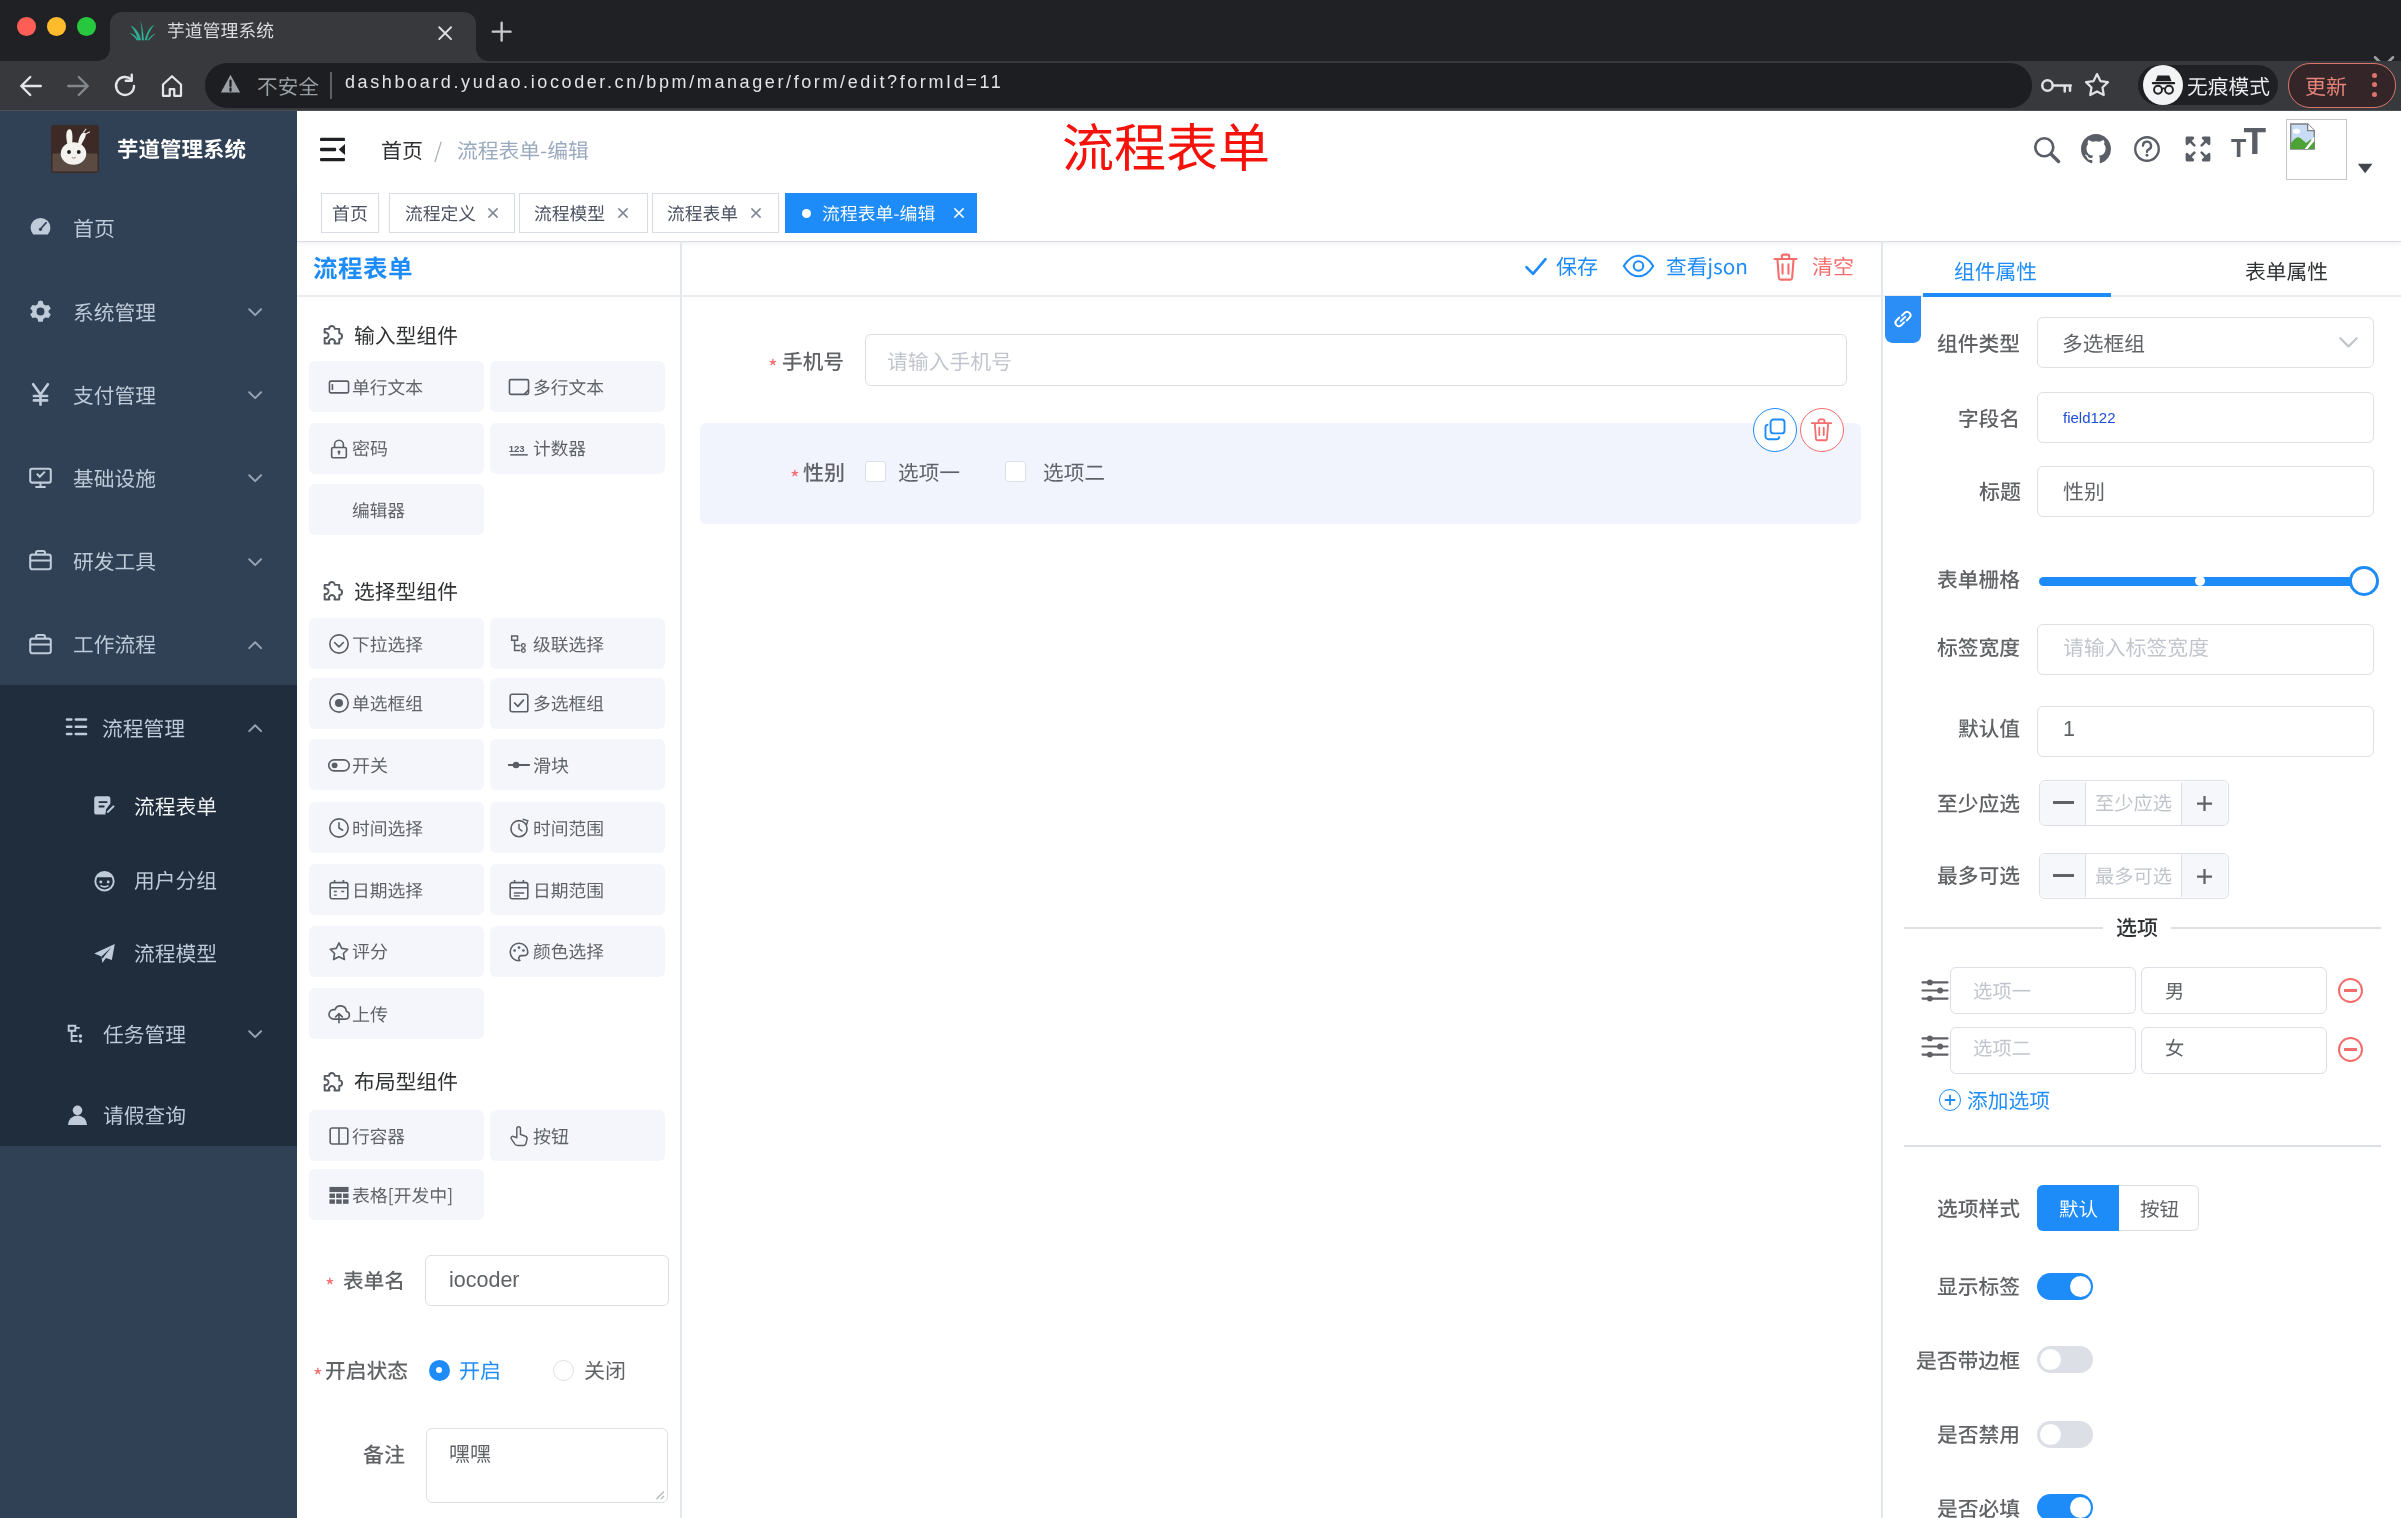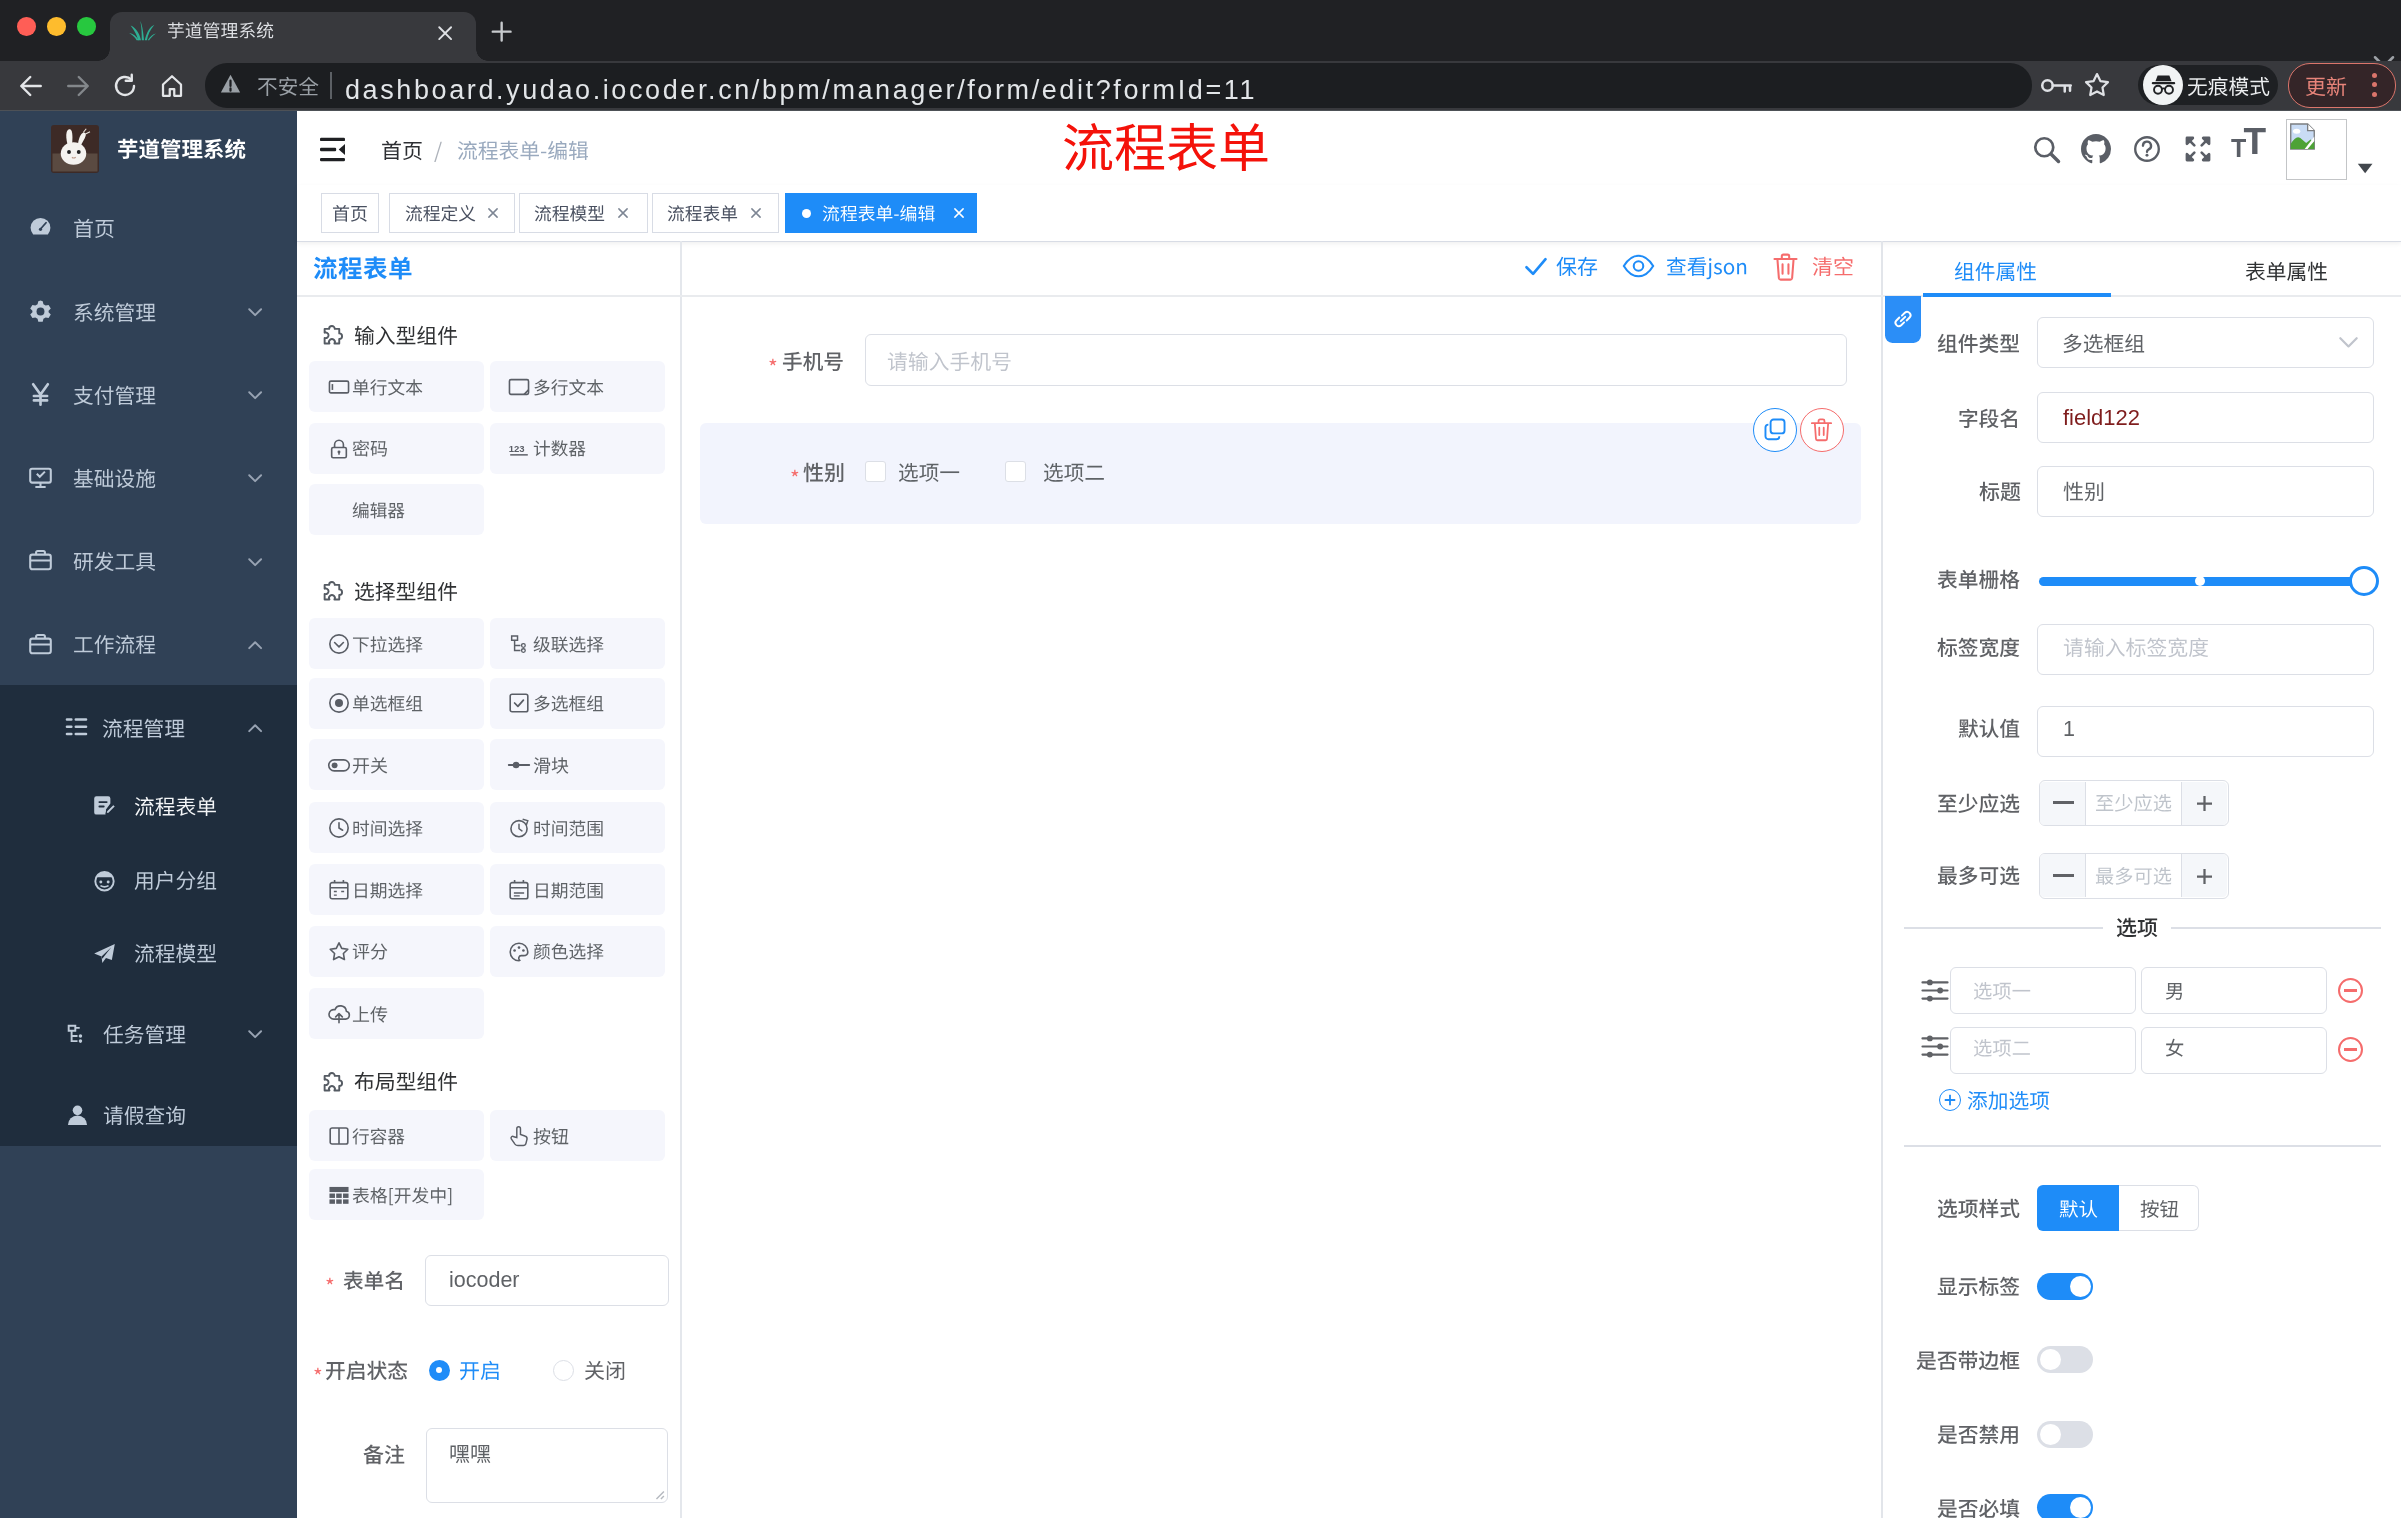--- a/index.html
+++ b/index.html
@@ -46,21 +46,21 @@
   </svg>
 <svg class="ic" style="left:160px;top:74px" width="24" height="24" viewBox="0 0 32 32">
 <path d="M4 14 16 3 28 14 28 29 19 29 19 20 13 20 13 29 4 29 Z" stroke="#e3e5e8" stroke-width="3" fill="none" stroke-linejoin="round"></path>
   </svg>
 <div class="a" style="left:205px;top:63px;width:1827px;height:45px;border-radius:22px;background:#1c1e21"></div>
 <svg class="ic" style="left:220px;top:74px" width="21" height="19.3" viewBox="0 0 28 26">
 <path d="M14 1 27 25 1 25 Z" fill="#9aa0a6"></path>
     <path d="M14 9 14 16 M14 19.5 14 22.5" stroke="#1c1e21" stroke-width="3" stroke-linecap="round"></path>
   </svg>
 <div class="a" style="left:330px;top:72px;width:1.5px;height:27px;background:#5c6065"></div>
-<div class="a" style="left:345px;top:75px;width:1040px;height:31px;line-height:31px;font-size:27px;letter-spacing:2.6px;color:#e2e5e8;white-space:nowrap">dashboard.yudao.iocoder.cn/bpm/manager/form/edit?formId=11</div>
+<div class="a" style="left:345px;top:67px;width:1040px;height:31px;line-height:31px;font-size:18px;letter-spacing:2.6px;color:#e2e5e8;white-space:nowrap">dashboard.yudao.iocoder.cn/bpm/manager/form/edit?formId=11</div>
 <svg class="ic" style="left:2040px;top:75px" width="33" height="21" viewBox="0 0 44 28">
 <circle cx="10" cy="14" r="7" fill="none" stroke="#dfe1e5" stroke-width="3.4"></circle>
 <path d="M17 14 41 14 M33 14 33 22 M40 14 40 21" stroke="#dfe1e5" stroke-width="3.4" stroke-linecap="round"></path>
   </svg>
 <svg class="ic" style="left:2083px;top:71px" width="28" height="28" viewBox="0 0 24 24">
 <path d="M12 2.6 14.9 8.6 21.4 9.5 16.7 14.1 17.8 20.6 12 17.5 6.2 20.6 7.3 14.1 2.6 9.5 9.1 8.6 Z" fill="none" stroke="#dfe1e5" stroke-width="1.9" stroke-linejoin="round"></path>
   </svg>
 <div class="a" style="left:2138px;top:65px;width:140px;height:40px;border-radius:20px;background:#1e2023"></div>
 <div class="a" style="left:2143px;top:65px;width:40px;height:40px;border-radius:50%;background:#f1f3f4"></div>
 <svg class="ic" style="left:2150px;top:74px" width="27" height="22" viewBox="0 0 36 30">
@@ -395,21 +395,21 @@
   </svg>
 <div class="a" style="left:2037px;top:317px;width:337px;height:51px;border:1.5px solid #dcdfe6;border-radius:6px;background:#fff"></div>
 <div class="a" style="left:2037px;top:392px;width:337px;height:51px;border:1.5px solid #dcdfe6;border-radius:6px;background:#fff"></div>
 <div class="a" style="left:2037px;top:466px;width:337px;height:51px;border:1.5px solid #dcdfe6;border-radius:6px;background:#fff"></div>
 <div class="a" style="left:2037px;top:624px;width:337px;height:51px;border:1.5px solid #dcdfe6;border-radius:6px;background:#fff"></div>
 <div class="a" style="left:2037px;top:706px;width:337px;height:51px;border:1.5px solid #dcdfe6;border-radius:6px;background:#fff"></div>
 <svg class="ic" style="left:2338px;top:336px" width="21" height="13.4" viewBox="0 0 28 18">
     <path d="M3 3 14 14 25 3" stroke="#c0c4cc" stroke-width="3" fill="none" stroke-linecap="round" stroke-linejoin="round"></path>
   </svg>
 <div class="a" style="left:2063px;top:716px;width:74px;height:27px;line-height:27px;font-size:21.5px;color:#5f6266">1</div>
-<div class="a" style="left:2063px;top:403px;width:163px;height:30px;line-height:30px;font-size:22px;color:#7f1d1d">field122</div>
+<div class="a" style="left:2063px;top:403px;width:163px;height:30px;line-height:30px;font-size:15px;color:#1d4ed8">field122</div>
 <div class="a" style="left:2039px;top:577px;width:339px;height:9px;border-radius:4.5px;background:#1e8cf8"></div>
 <div class="a" style="left:2195px;top:576px;width:10.4px;height:10.4px;border-radius:50%;background:#fff"></div>
 <div class="a" style="left:2349px;top:566px;width:30px;height:30px;border-radius:50%;background:#fff;border:3px solid #1e8cf8"></div>
 <div class="a" style="left:2039px;top:780px;width:190px;height:46px;border:1.5px solid #dcdfe6;border-radius:6px;background:#fff"></div>
 <div class="a" style="left:2040px;top:782px;width:46px;height:43px;background:#f5f7fa;border-right:1.5px solid #dcdfe6;border-radius:4.5px 0 0 4.5px"></div>
 <div class="a" style="left:2181px;top:782px;width:46px;height:43px;background:#f5f7fa;border-left:1.5px solid #dcdfe6;border-radius:0 4.5px 4.5px 0"></div>
 <div class="a" style="left:2053px;top:801px;width:21px;height:3px;background:#606266"></div>
 <svg class="ic" style="left:2194px;top:793px" width="21" height="21" viewBox="0 0 28 28">
     <path d="M14 4 14 24 M4 14 24 14" stroke="#606266" stroke-width="3"></path>
   </svg>

